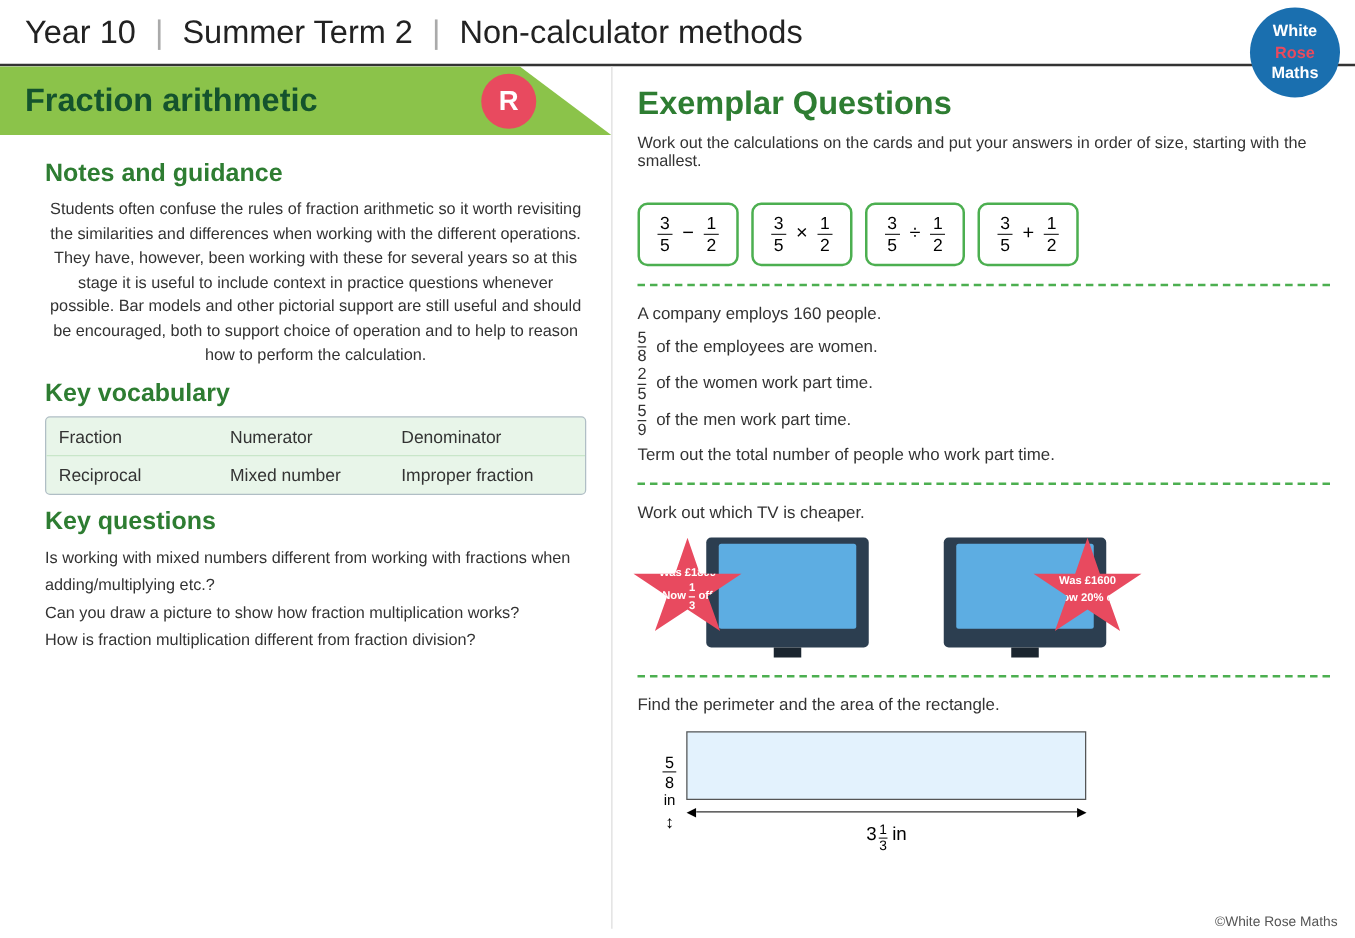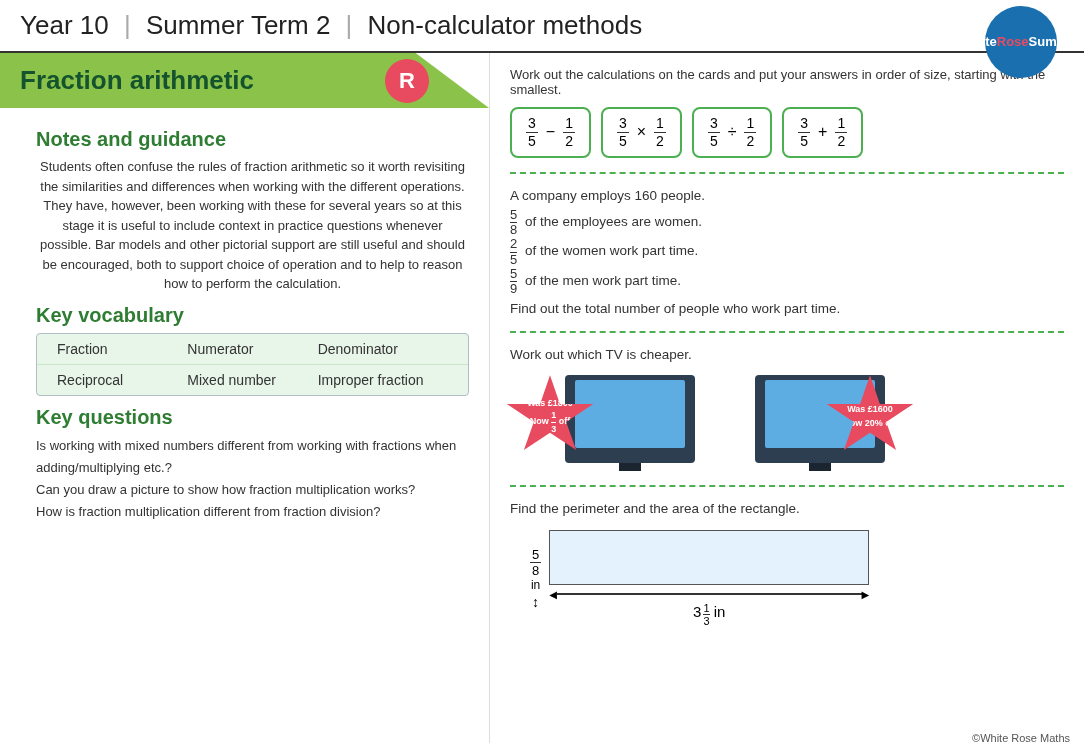--- a/index.html
+++ b/index.html
@@ -27,27 +27,27 @@
     }
     .header-title span.sep {
       color: #aaa;
       margin: 0 8px;
     }
 
     
     .logo {
       position: absolute;
       top: 6px;
-      right: 27px;
+      right: 12px;
       width: 72px;
       height: 72px;
       border-radius: 50%;
       background: #1a6faf;
       display: flex;
-      flex-direction: row;
+      flex-direction: column;
       align-items: center;
       justify-content: center;
       color: #fff;
       font-size: 11px;
       font-weight: bold;
       text-align: center;
       line-height: 1.3;
     }
     .logo .white { color: #fff; font-size: 13px; font-weight: bold; }
     .logo .rose { color: #e84a5f; font-size: 13px; font-weight: bold; text-align: center; }
@@ -122,21 +122,21 @@
     
     .vocab-table {
       border: 1px solid #b0bec5;
       border-radius: 4px;
       margin: 6px 0 10px 0;
       overflow: hidden;
       background: #e8f5e9;
     }
     .vocab-row {
       display: flex;
-      padding: 7px 20px;
+      padding: 7px 10px;
     }
     .vocab-row:not(:last-child) {
       border-bottom: 1px solid #c8e6c9;
     }
     .vocab-cell {
       flex: 1;
       font-size: 14px;
       color: #333;
     }
 
@@ -156,21 +156,21 @@
     .exemplar-title {
       font-size: 26px;
       font-weight: bold;
       color: #2e7d32;
       margin-bottom: 8px;
     }
 
     .exemplar-intro {
       font-size: 13px;
       color: #333;
-      margin-bottom: 10px;
+      margin-bottom: 26px;
     }
 
     
     .fraction-cards {
       display: flex;
       gap: 10px;
       margin-bottom: 14px;
     }
     .frac-card {
       border: 2px solid #4caf50;
@@ -272,21 +272,21 @@
     <span class="sep"> | </span>
     <span>Summer Term 2</span>
     <span class="sep"> | </span>
     <span>Non-calculator methods</span>
   </span>
 </div>
 
 <div class="logo">
   <span class="white">White</span>
   <span class="rose">Rose</span>
-  <span class="maths">Summer</span>
+  <span class="maths">Maths</span>
 </div>
 
 <div class="main">
 
   <div class="left-panel">
     <div class="green-banner">
       <span class="banner-title">Fraction arithmetic</span>
       <div class="r-badge">R</div>
     </div>
 
@@ -311,20 +311,21 @@
       <div class="section-title">Key questions</div>
       <div class="key-questions-text">
         <p>Is working with mixed numbers different from working with fractions when adding/multiplying etc.?</p>
         <p>Can you draw a picture to show how fraction multiplication works?</p>
         <p>How is fraction multiplication different from fraction division?</p>
       </div>
     </div>
   </div>
 
   <div class="right-panel">
+    <div class="exemplar-title">Exemplar Questions</div>
     <p class="exemplar-intro">Work out the calculations on the cards and put your answers in order of size, starting with the smallest.</p>
 
     <div class="fraction-cards">
       <div class="frac-card">
         <span class="frac">
             <span class="num">3</span>
             <span class="den">5</span>
           </span>
         <span class="operator">−</span>
         <span class="frac">
@@ -385,21 +386,21 @@
           </span>
         of the women work part time.
       </p>
       <p>
         <span class="frac-inline">
             <span class="num">5</span>
             <span class="den">9</span>
           </span>
         of the men work part time.
       </p>
-      <p>Find out the total number of people who work part time.</p>
+      <p>Term out the total number of people who work part time.</p>
     </div>
 
     <hr class="dashed-sep">
 
     <p class="company-text">Work out which TV is cheaper.</p>
     <div class="tv-section">
 
       <div class="tv-container" style="position:relative; margin-right: 10px;">
         <div style="position:relative; display:flex; align-items:center;">
           <div style="background:#e84a5f; width:90px; height:82px; clip-path: polygon(50% 0%,61% 35%,98% 35%,68% 57%,79% 91%,50% 70%,21% 91%,32% 57%,2% 35%,39% 35%); display:flex; flex-direction:column; align-items:center; justify-content:center; position:absolute; left:-5px; top:0; z-index:2;">

